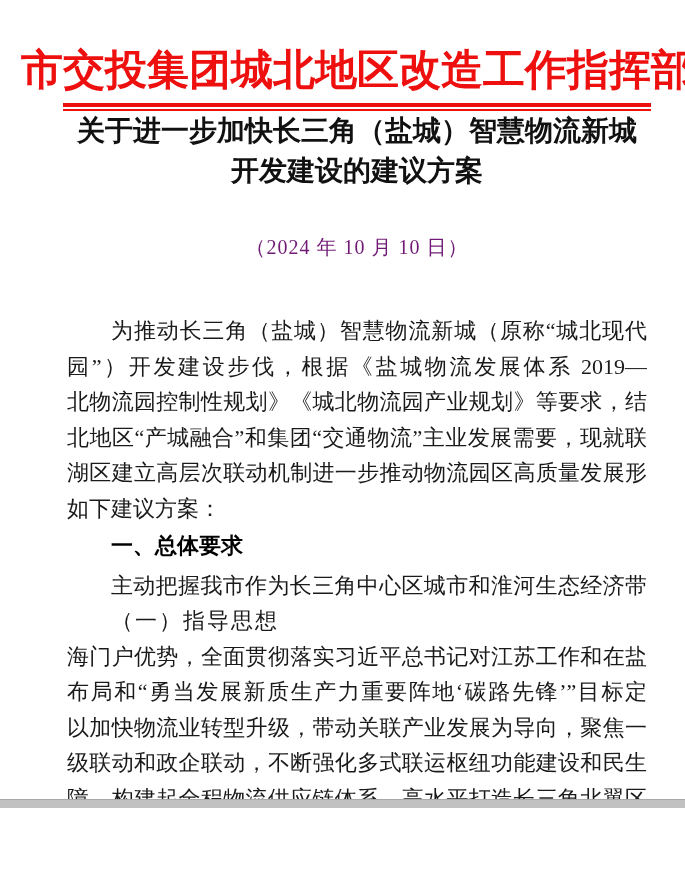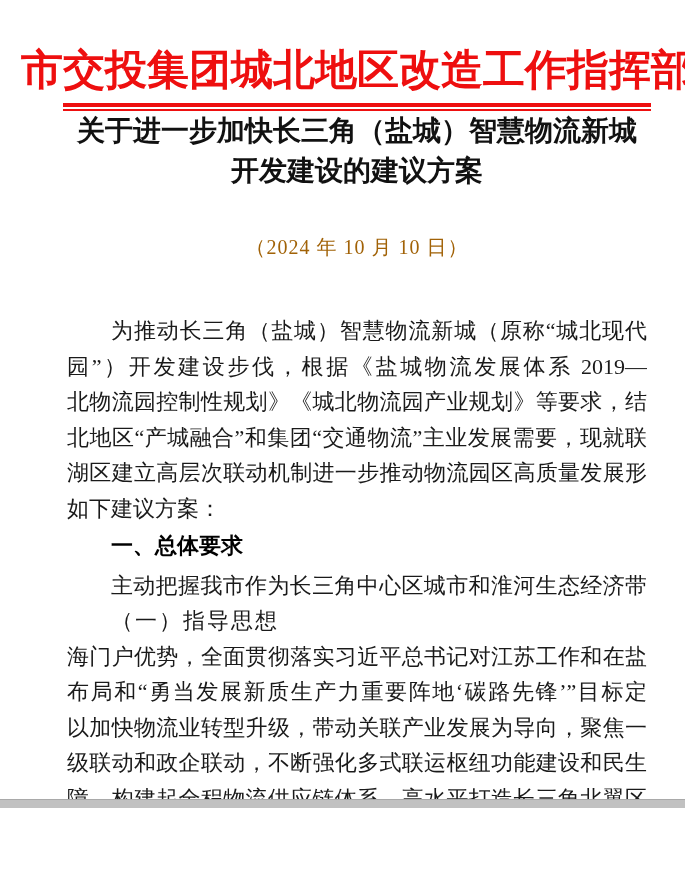--- a/index.html
+++ b/index.html
@@ -43,21 +43,21 @@
     font-size: 28px;
     font-weight: 700;
     line-height: 40px;
     color: #111;
   }
   .doc-title .title-line { display: block; }
   .doc-date {
     margin-top: 43px;
     text-align: center;
     font-size: 20px;
-    color: #a16207;
+    color: #701a75;
     letter-spacing: 1px;
   }
   .body-text {
     margin: 52px 38px 0 38px;
     font-size: 22px;
     color: var(--text-black);
   }
   .line {
     line-height: 35.5px;
     height: 35.5px;

